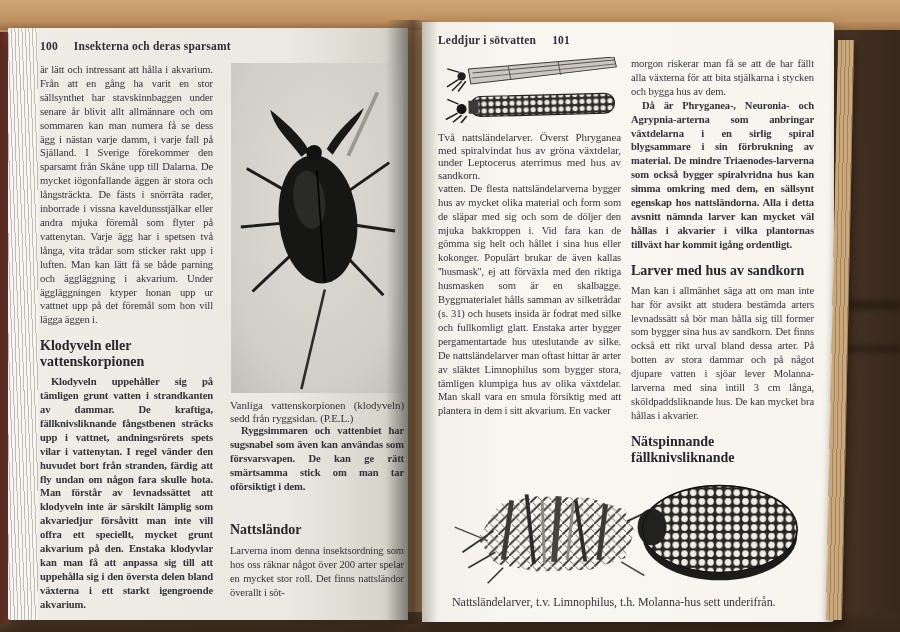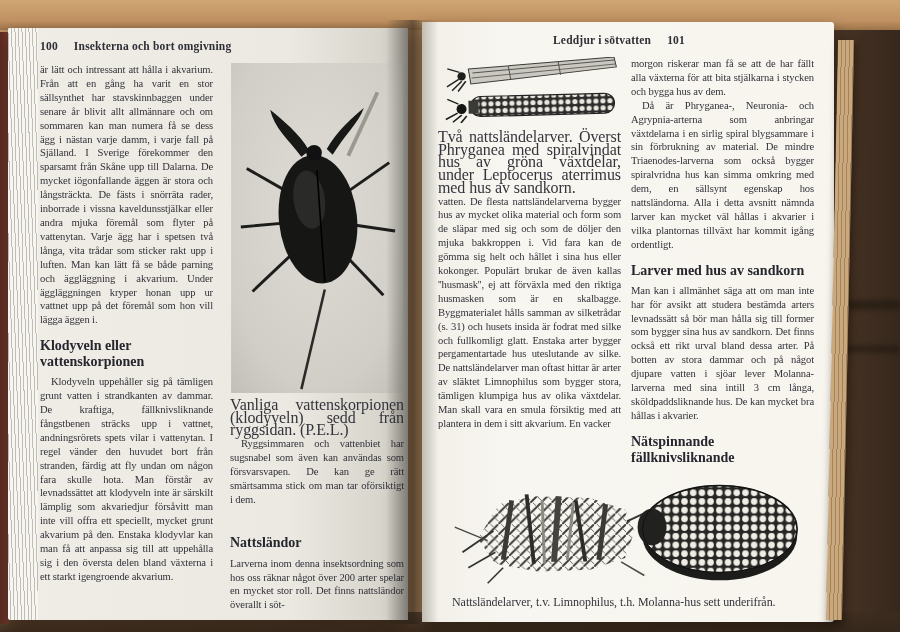--- a/index.html
+++ b/index.html
@@ -25,32 +25,32 @@
     background:linear-gradient(90deg,#dedbd2 0%,#f2f0e9 4%,#f8f6f0 20%,#f7f5ee 100%);
     border-radius:0 3px 3px 0;}
   .block-edge{position:absolute;left:832px;top:40px;width:16px;height:580px;transform:skewX(-1.2deg);
     background:repeating-linear-gradient(90deg,#c8a87c 0 3px,#a38257 3px 4px);box-shadow:2px 4px 8px rgba(20,12,6,.5);}
   .gutter{position:absolute;left:386px;top:20px;width:52px;height:604px;pointer-events:none;z-index:5;
     background:linear-gradient(90deg,rgba(30,26,22,0) 0%,rgba(30,26,22,.38) 40%,rgba(30,26,22,.5) 52%,rgba(60,54,48,.18) 70%,rgba(30,26,22,0) 100%);}
 
   .page-inner-l{position:absolute;left:32px;top:12px;width:364px;}
   .page-inner-r{position:absolute;left:16px;top:12px;width:376px;}
   .runhead{font-size:11.5px;font-weight:bold;color:#2e2e36;letter-spacing:.2px;margin-bottom:11px;display:flex;gap:16px;}
-  .runhead.rh-right{justify-content:center;padding-right:14px;}
+  .runhead.rh-right{justify-content:flex-start;padding-right:14px;}
   .cols{display:flex;gap:17px;}
   .cols-r{gap:10px;height:412px;overflow:hidden;}
   .col-l1{width:184px;}
   .col-l2{width:174px;}
   .col-r1{width:183px;}
   .col-r2{width:183px;}
   p.body{margin:0;font-size:10.6px;line-height:13.9px;text-align:justify;color:#32323a;letter-spacing:-.12px;}
-  p.indent{text-indent:11px;}
+  p.indent{text-indent:11px;font-weight:bold;}
   h3.sub{margin:11px 0 5px 0;font-size:14px;color:#26262e;}
   h2.sect{margin:28px 0 6px 0;font-size:14px;color:#26262e;}
-  .caption{font-size:16px;line-height:12.7px;color:#34343c;text-align:justify;letter-spacing:-.1px;}
+  .caption{font-size:11px;line-height:12.7px;color:#34343c;text-align:justify;letter-spacing:-.1px;}
   .fig{display:block;}
   .fig-photo{width:174px;height:330px;margin-bottom:6px;}
   .fig-larvae{width:183px;height:66px;margin-bottom:8px;}
   .mt18{margin-top:18px;}
   .mt48{margin-top:46px;}
   .bottomfig{width:374px;height:118px;margin-top:2px;}
   .bcap{padding-left:14px;margin-top:2px;font-size:12px;color:#34343c;letter-spacing:-.05px;}
 </style>
 </head>
 <body>
@@ -60,21 +60,21 @@
   <div class="wood-bottom"></div>
   <div class="wood-seam"></div>
   <div class="wood-seam2"></div>
   <div class="cover-edge"></div>
 
   <div class="page left-page">
     <div class="stack"></div>
     <div class="page-inner-l">
       <div class="runhead">
         <span>100</span>
-        <span>Insekterna och bort omgivning</span>
+        <span>Insekterna och deras sparsamt</span>
       </div>
       <div class="cols">
         <div class="col-l1">
           <p class="body">är lätt och intressant att hålla i akvarium. Från att en gång ha varit en stor sällsynthet har stavskinnbaggen under senare år blivit allt allmännare och om sommaren kan man numera få se dess ägg i nästan varje damm, i varje fall på Själland. I Sverige förekommer den sparsamt från Skåne upp till Dalarna. De mycket iögonfallande äggen är stora och långsträckta. De fästs i snörräta rader, inborrade i vissna kaveldunsstjälkar eller andra mjuka föremål som flyter på vattenytan. Varje ägg har i spetsen två långa, vita trådar som sticker rakt upp i luften. Man kan lätt få se både parning och äggläggning i akvarium. Under äggläggningen kryper honan upp ur vattnet upp på det föremål som hon vill lägga äggen i.</p>
           <h3 class="sub">Klodyveln eller vattenskorpionen</h3>
           <p class="body indent">Klodyveln uppehåller sig på tämligen grunt vatten i strandkanten av dammar. De kraftiga, fällknivsliknande fångstbenen sträcks upp i vattnet, andningsrörets spets vilar i vattenytan. I regel vänder den huvudet bort från stranden, färdig att fly undan om någon fara skulle hota. Man förstår av levnadssättet att klodyveln inte är särskilt lämplig som akvariedjur försåvitt man inte vill offra ett speciellt, mycket grunt akvarium på den. Enstaka klodyvlar kan man få att anpassa sig till att uppehålla sig i den översta delen bland växterna i ett starkt igengroende akvarium.</p>
         </div>
         <div class="col-l2">
           <svg class="fig fig-photo" viewBox="0 0 176 338">
             <defs>

